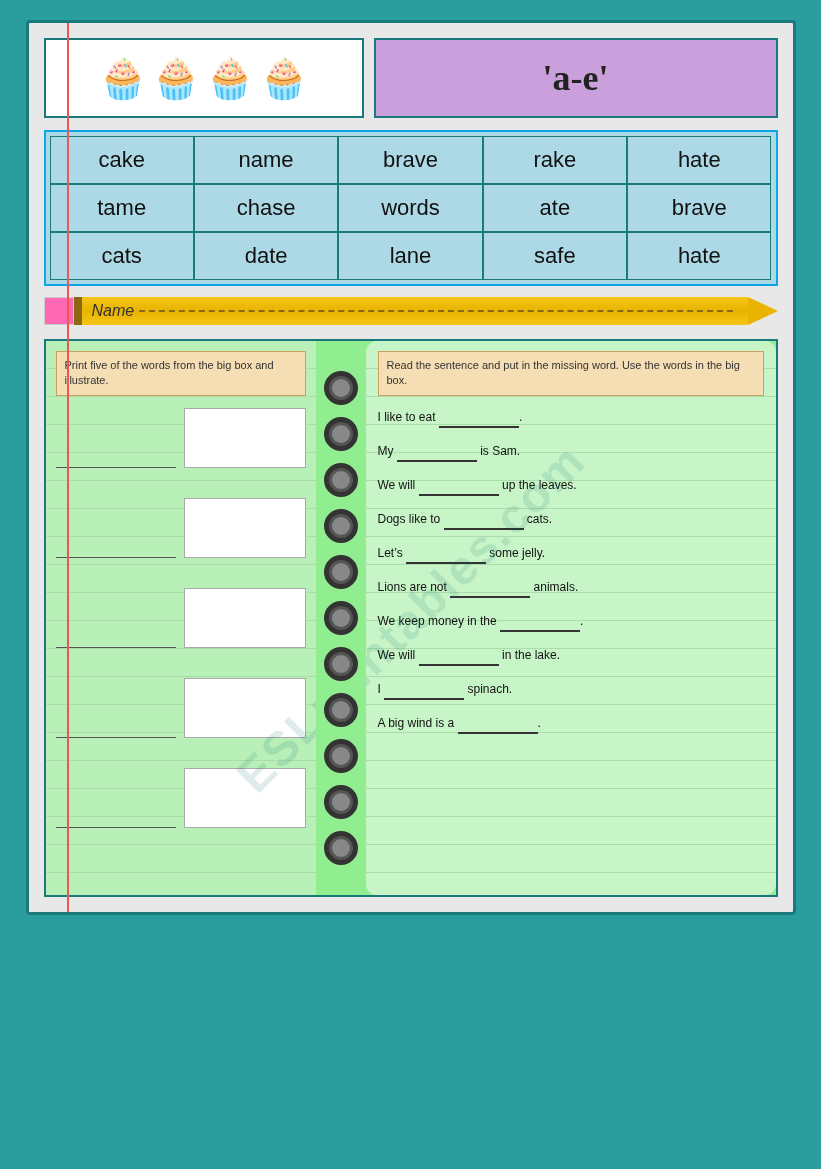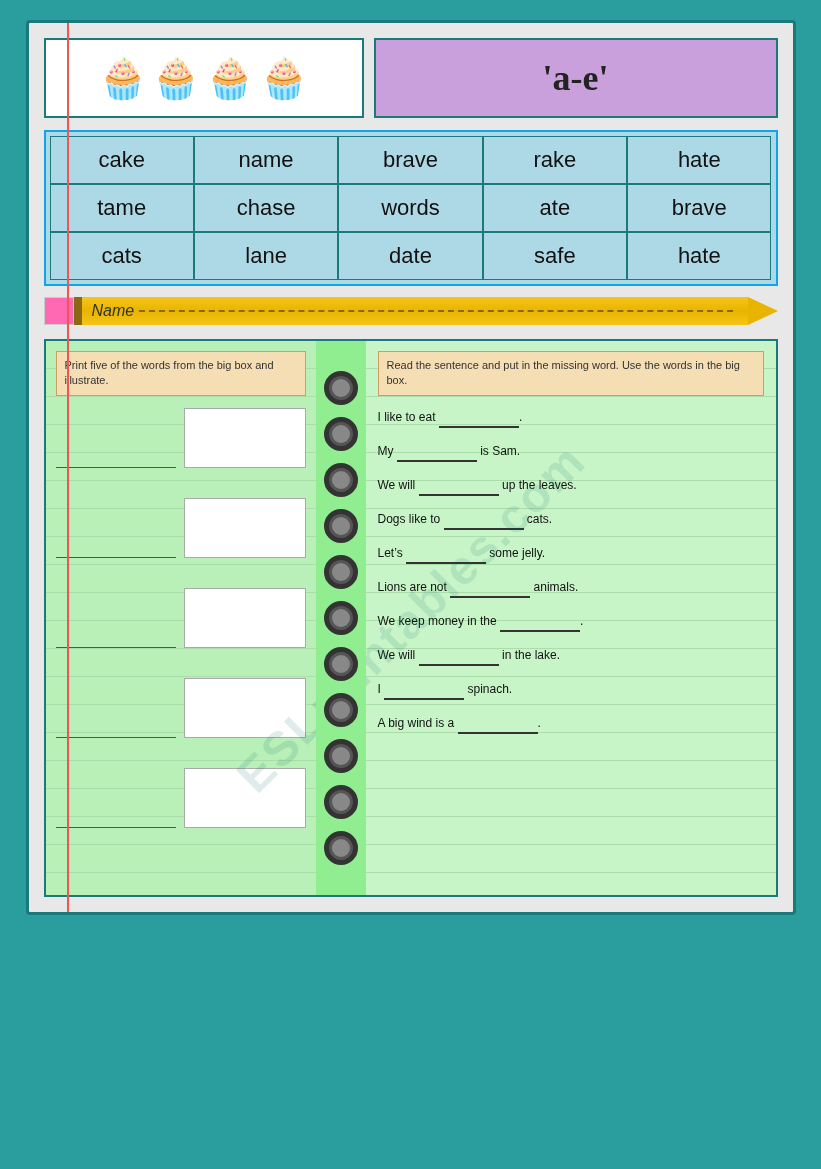--- a/index.html
+++ b/index.html
@@ -244,20 +244,21 @@
         #aaddaa 28px
       );
     }
     .right-lined {
       background-image: repeating-linear-gradient(
         transparent,
         transparent 27px,
         #aaddaa 27px,
         #aaddaa 28px
       );
+      border-radius: 11px;
     }
 
     
     .watermark {
       position: absolute;
       top: 50%;
       left: 50%;
       transform: translate(-50%, -50%) rotate(-45deg);
       font-size: 48px;
       color: rgba(0,100,100,0.12);
@@ -291,22 +292,22 @@
       <div class="word-cell">name</div>
       <div class="word-cell">brave</div>
       <div class="word-cell">rake</div>
       <div class="word-cell">hate</div>
       <div class="word-cell">tame</div>
       <div class="word-cell">chase</div>
       <div class="word-cell">words</div>
       <div class="word-cell">ate</div>
       <div class="word-cell">brave</div>
       <div class="word-cell">cats</div>
+      <div class="word-cell">date</div>
       <div class="word-cell">lane</div>
-      <div class="word-cell">date</div>
       <div class="word-cell">safe</div>
       <div class="word-cell">hate</div>
     </div>
   </div>
 
   <div class="name-row">
     <div class="pink-eraser"></div>
     <div class="pencil-body">
       <span class="name-label">Name</span>
       <div class="name-underline"></div>

